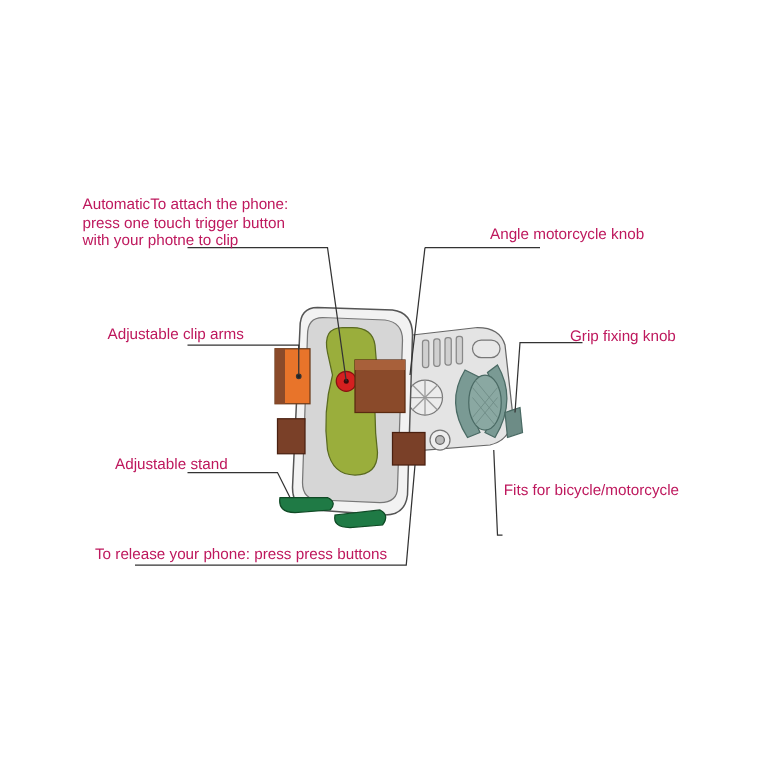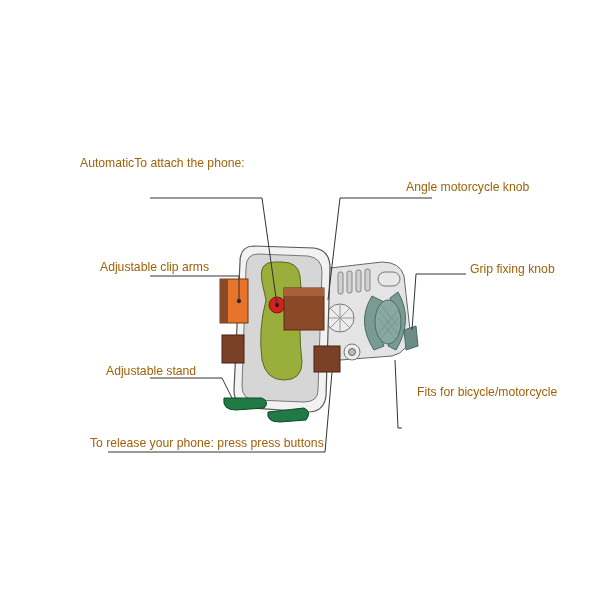--- a/index.html
+++ b/index.html
@@ -1,18 +1,18 @@
 <!DOCTYPE html>
 <html><head>
   <meta charset="utf-8">
   <style>
     html, body { margin: 0; padding: 0; background: #ffffff; }
     body { width: 610px; height: 610px; position: relative; overflow: hidden;
            font-family: "Liberation Sans", sans-serif; color: #1a1a1a; }
-    .label { position: absolute; font-size: 12.2px; line-height: 14.5px; white-space: nowrap; color: #a16207; margin-left: 14px; }
+    .label { position: absolute; font-size: 12.2px; line-height: 14.5px; white-space: nowrap; color: #be185d; }
     .label div { display: block; }
     svg.diagram { position: absolute; left: 0; top: 0; }
   </style>
 </head>
 <body>
 
 <svg class="diagram" width="610" height="610" viewBox="0 0 610 610">
 
   <g>
     <path d="M330 268 L382 262 Q400 262 404 276 L410 330 Q410 352 392 356 L340 360 Q326 360 322 345 L318 290 Q318 272 330 268 Z" fill="#e4e4e4" stroke="#666" stroke-width="1"></path>
@@ -84,20 +84,22 @@
     <circle cx="239" cy="301" r="1.8" fill="#222"></circle>
     <polyline points="466,274 416,274 412,330"></polyline>
     <polyline points="150,378 222,378 232,398"></polyline>
     <polyline points="108,452 325,452 332,372"></polyline>
     <polyline points="395,360 398,428 402,428"></polyline>
   </g>
 </svg>
 
 <div class="label" style="left:66px; top:156px;">
   <div>AutomaticTo attach the phone:</div>
+  <div>press one touch trigger button</div>
+  <div>with your photne to clip</div>
 </div>
 
 <div class="label" style="left:392px; top:180px;">Angle motorcycle knob</div>
 
 <div class="label" style="left:86px; top:260px;">Adjustable clip arms</div>
 
 <div class="label" style="left:456px; top:262px;">Grip fixing knob</div>
 
 <div class="label" style="left:92px; top:364px;text-align:right;">Adjustable stand</div>
 

